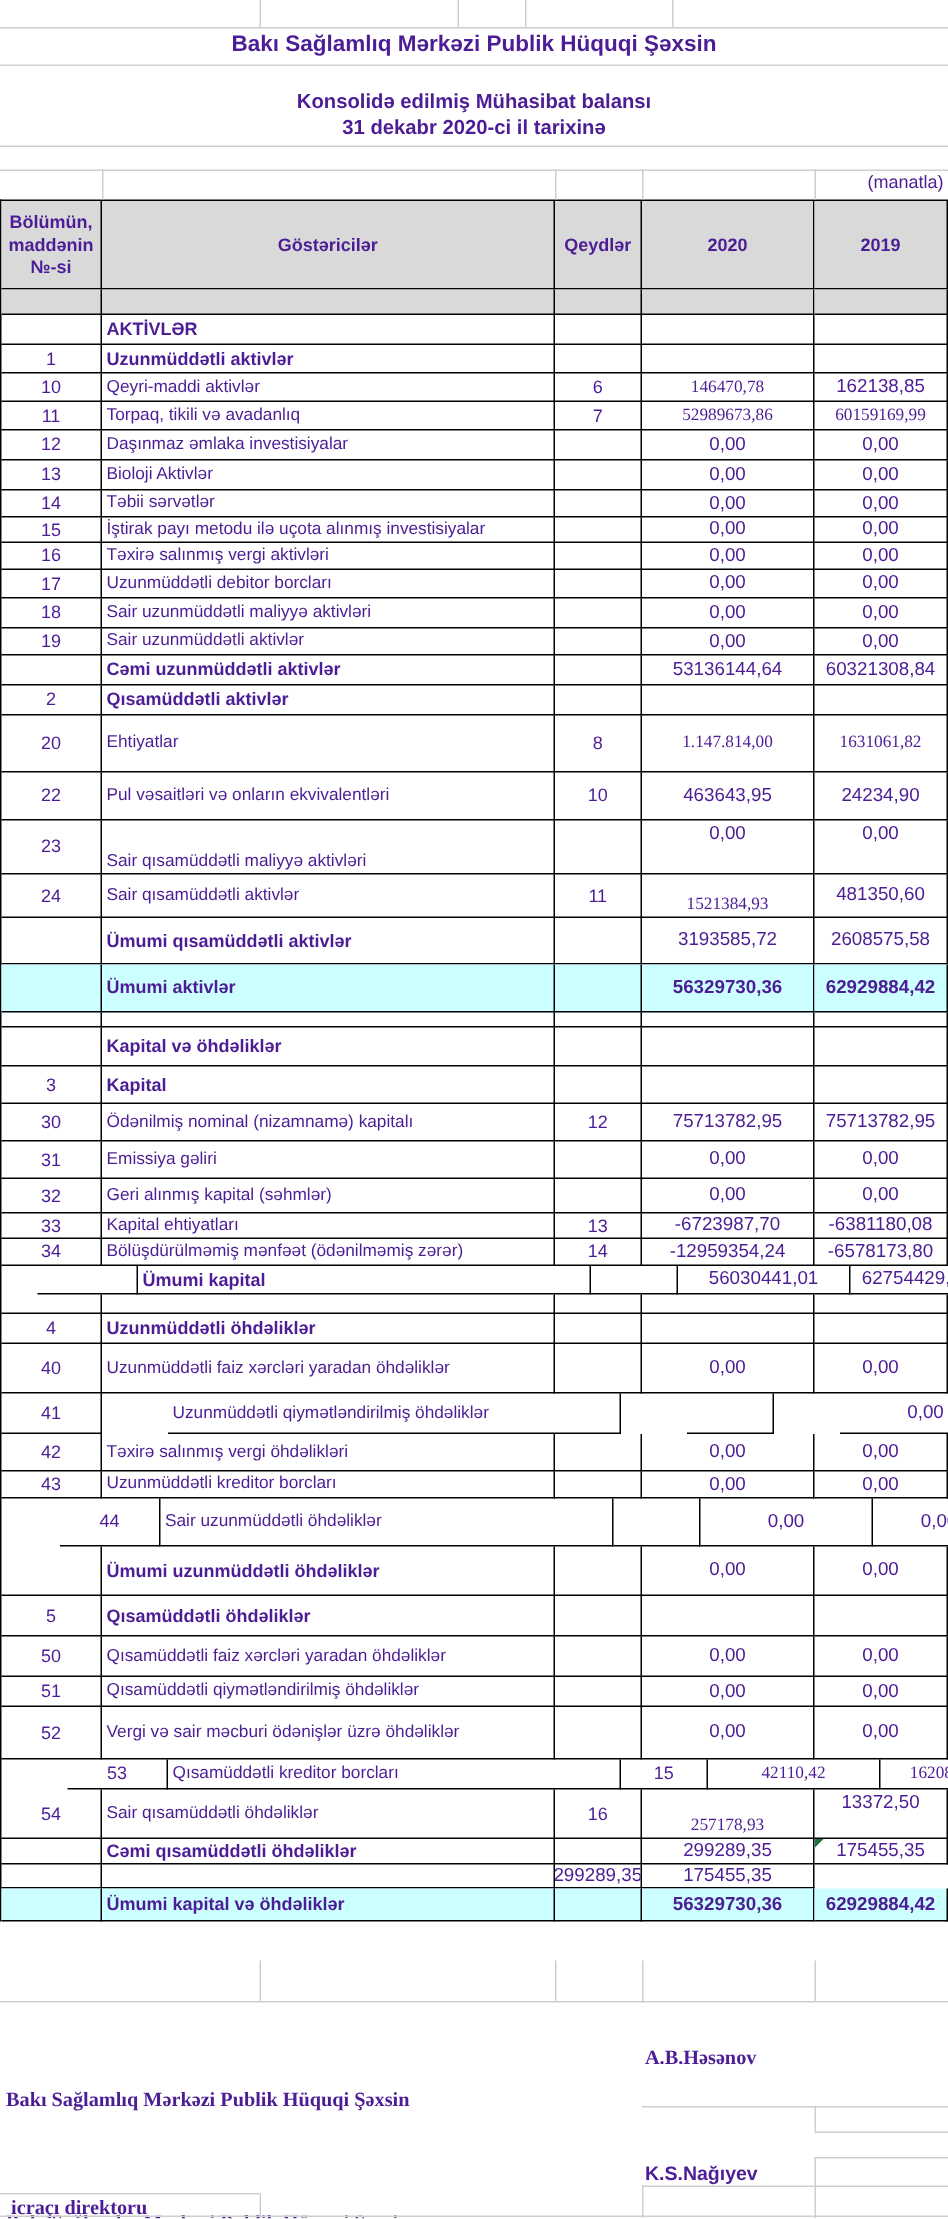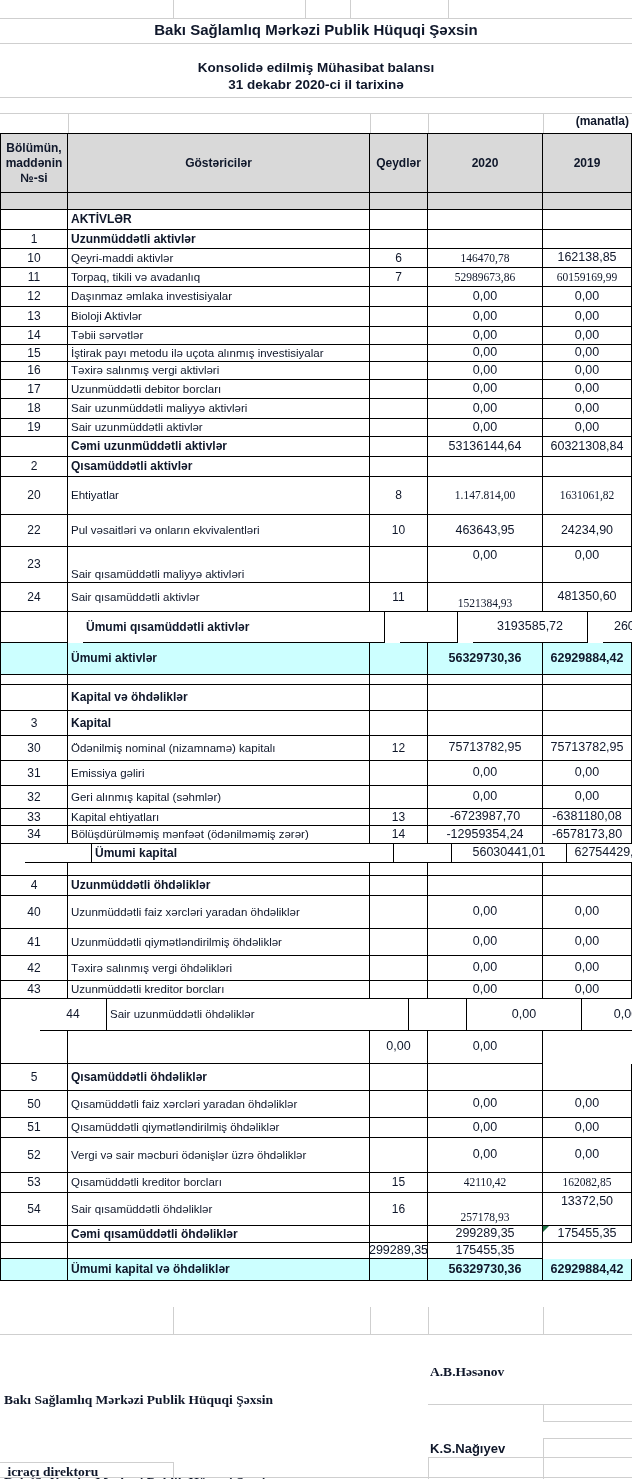--- a/index.html
+++ b/index.html
@@ -1,27 +1,27 @@
 <!DOCTYPE html>
 <html style="--header-bg: #D9D9D9; --highlight-bg: #CCFFFF; --flag-green: #217346; --gridline: #CFCFCF;"><head>
 <meta charset="utf-8">
 <style>
   html,body{margin:0;padding:0;background:#fff;}
   .page{
     position:relative;width:632px;height:1479px;background:#fff;
-    font-family:"Liberation Sans",sans-serif;color:#0f172a;overflow:hidden;
+    font-family:"Liberation Sans",sans-serif;color:#4c1d95;overflow:hidden;
   }
   
   .title-org{position:absolute;top:21px;left:0;width:632px;text-align:center;
     font-weight:bold;font-size:15px;}
   .title-doc{position:absolute;top:60px;left:0;width:632px;text-align:center;
     font-weight:bold;font-size:13.5px;}
   .title-date{position:absolute;top:77px;left:0;width:632px;text-align:center;
     font-weight:bold;font-size:13.5px;}
-  .manatla{position:absolute;top:114px;right:3px;font-weight:bold;font-size:12px;}
+  .manatla{position:absolute;top:114px;right:3px;font-weight:normal;font-size:12px;}
   
   .table{position:absolute;top:133px;left:0;width:632px;
     border-top:1px solid #000;border-left:1px solid #000;}
   .row{display:grid;grid-template-columns:67px 302px 58px 115px 89px;}
   .c{box-sizing:border-box;border-right:1px solid #000;border-bottom:1px solid #000;
     display:flex;align-items:center;justify-content:center;
     font-size:12.5px;line-height:1.08;overflow:hidden;position:relative;}
   .c-label{justify-content:flex-start;text-align:left;padding:1px 2px 1px 3px;font-size:11.5px;}
   .c-no,.c-note{font-size:12px;}
   .serif{font-family:"Liberation Serif",serif;font-size:11.5px;}
@@ -193,21 +193,21 @@
           <div class="c c-v va-top">0,00</div>
           <div class="c c-v va-top">0,00</div>
         </div>
         <div class="row row-item" style="height: 29px;">
           <div class="c c-no">24</div>
           <div class="c c-label">Sair qısamüddətli aktivlər</div>
           <div class="c c-note">11</div>
           <div class="c c-v serif va-bottom">1521384,93</div>
           <div class="c c-v">481350,60</div>
         </div>
-        <div class="row row-total" style="height: 31px; gap: 15px;">
+        <div class="row row-total" style="height: 31px;">
           <div class="c c-no"></div>
           <div class="c c-label">Ümumi qısamüddətli aktivlər</div>
           <div class="c c-note"></div>
           <div class="c c-v">3193585,72</div>
           <div class="c c-v">2608575,58</div>
         </div>
         <div class="row row-grand" style="height: 32px;">
           <div class="c c-no"></div>
           <div class="c c-label">Ümumi aktivlər</div>
           <div class="c c-note"></div>
@@ -291,21 +291,21 @@
           <div class="c c-v"></div>
           <div class="c c-v"></div>
         </div>
         <div class="row row-item" style="height: 33px;">
           <div class="c c-no">40</div>
           <div class="c c-label">Uzunmüddətli faiz xərcləri yaradan öhdəliklər</div>
           <div class="c c-note"></div>
           <div class="c c-v">0,00</div>
           <div class="c c-v">0,00</div>
         </div>
-        <div class="row row-item" style="height: 27px;">
+        <div class="row row-item" style="height: 27px; gap: 44px;">
           <div class="c c-no">41</div>
           <div class="c c-label">Uzunmüddətli qiymətləndirilmiş öhdəliklər</div>
           <div class="c c-note"></div>
           <div class="c c-v">0,00</div>
           <div class="c c-v">0,00</div>
         </div>
         <div class="row row-item" style="height: 25px;">
           <div class="c c-no">42</div>
           <div class="c c-label">Təxirə salınmış vergi öhdəlikləri</div>
           <div class="c c-note"></div>
@@ -321,20 +321,21 @@
         </div>
         <div class="row row-item" style="height: 32px; padding-left: 39px;">
           <div class="c c-no">44</div>
           <div class="c c-label">Sair uzunmüddətli öhdəliklər</div>
           <div class="c c-note"></div>
           <div class="c c-v">0,00</div>
           <div class="c c-v">0,00</div>
         </div>
         <div class="row row-total" style="height: 33px;">
           <div class="c c-no"></div>
+          <div class="c c-label">Ümumi uzunmüddətli öhdəliklər</div>
           <div class="c c-note"></div>
           <div class="c c-v">0,00</div>
           <div class="c c-v">0,00</div>
         </div>
         <div class="row row-section" style="height: 27px;">
           <div class="c c-no">5</div>
           <div class="c c-label">Qısamüddətli öhdəliklər</div>
           <div class="c c-note"></div>
           <div class="c c-v"></div>
           <div class="c c-v"></div>
@@ -353,21 +354,21 @@
           <div class="c c-v">0,00</div>
           <div class="c c-v">0,00</div>
         </div>
         <div class="row row-item" style="height: 35px;">
           <div class="c c-no">52</div>
           <div class="c c-label">Vergi və sair məcburi ödənişlər üzrə öhdəliklər</div>
           <div class="c c-note"></div>
           <div class="c c-v">0,00</div>
           <div class="c c-v">0,00</div>
         </div>
-        <div class="row row-item" style="height: 20px;">
+        <div class="row row-item" style="height: 20px; margin-left: 44px;">
           <div class="c c-no">53</div>
           <div class="c c-label">Qısamüddətli kreditor borcları</div>
           <div class="c c-note">15</div>
           <div class="c c-v serif">42110,42</div>
           <div class="c c-v serif">162082,85</div>
         </div>
         <div class="row row-item" style="height: 33px;">
           <div class="c c-no">54</div>
           <div class="c c-label">Sair qısamüddətli öhdəliklər</div>
           <div class="c c-note">16</div>

